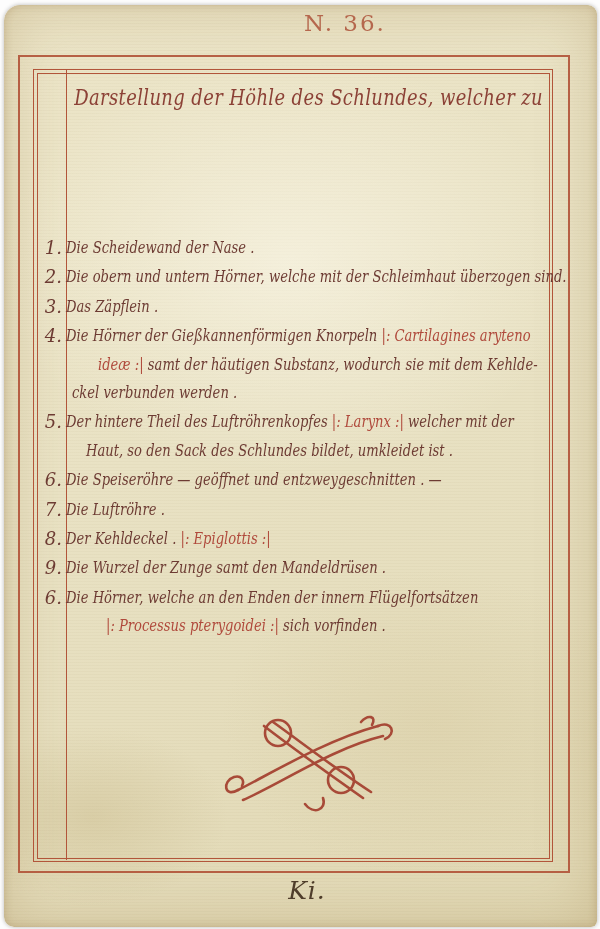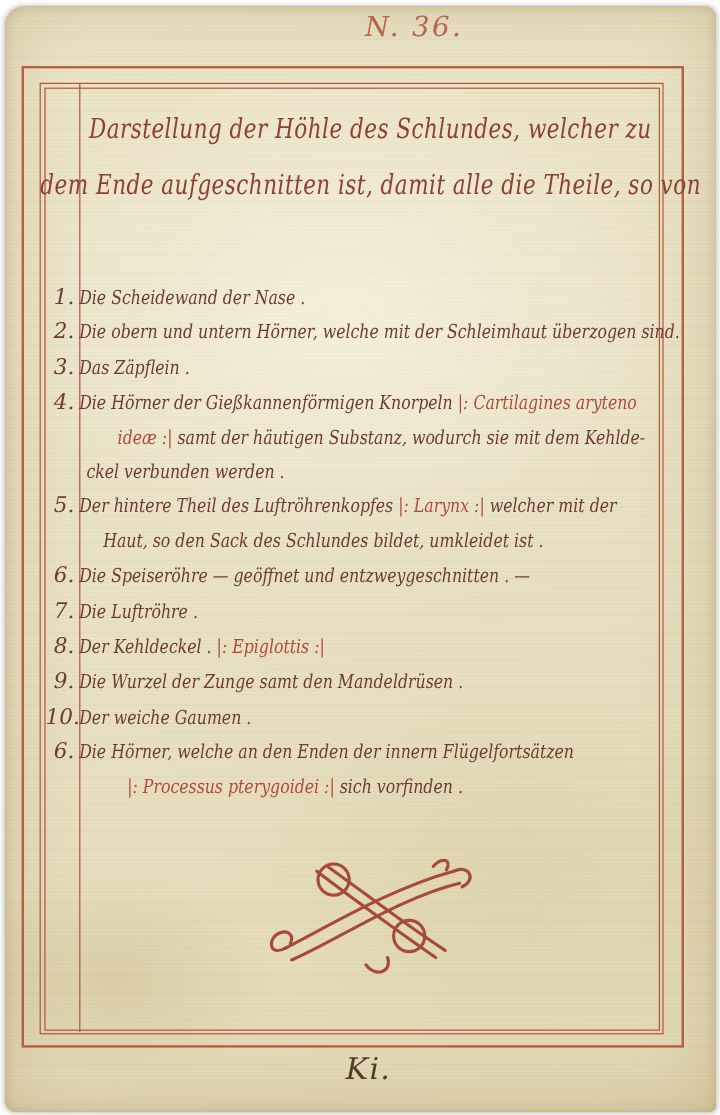--- a/index.html
+++ b/index.html
@@ -17,39 +17,39 @@
       radial-gradient(ellipse 180px 120px at 15% 88%, rgba(190,172,120,0.30), rgba(190,172,120,0) 75%),
       repeating-linear-gradient(180deg, rgba(130,110,60,0.04) 0 1px, rgba(0,0,0,0) 1px 3px),
       linear-gradient(160deg,#ece5c8 0%,#e9e2c4 45%,#e1d8b4 100%);
     box-shadow:
       0 0 4px rgba(0,0,0,0.28),
       inset 0 0 60px rgba(150,120,60,0.28),
       inset 0 0 9px rgba(140,110,60,0.32);
   }
   .page-num{
     position:absolute;top:10px;left:90px;width:510px;text-align:center;
-    font-style:italic;font-size:23px;letter-spacing:2px;color:#b5674d;
+    font-size:23px;letter-spacing:2px;color:#b5674d;
   }
   .outer-border{
     position:absolute;left:18px;top:55px;width:552px;height:818px;
     box-sizing:border-box;border:2px solid #b2553a;opacity:.92;
   }
   .inner-border{
     position:absolute;left:33px;top:69px;width:520px;height:793px;
     box-sizing:border-box;border:1.5px solid #b2553a;
   }
   .inner-border::after{
     content:"";position:absolute;inset:2.5px;border:1.3px solid #b2553a;
   }
   .col-rule{
     position:absolute;left:66px;top:70px;height:790px;width:0;
     border-left:1.5px solid #b2553a;
   }
   .title{position:absolute;left:70px;top:84px;width:478px;color:#8c4136;}
-  .title-line{height:47px;display:flex;justify-content:center;align-items:center;}
+  .title-line{height:47px;display:flex;justify-content:center;}
   .title-line span{
     font-style:italic;font-size:23px;white-space:nowrap;
     transform:scaleX(0.78);letter-spacing:0.5px;
   }
   .items{position:absolute;left:38px;top:234px;width:512px;color:#6d3b33;}
   .item{display:flex;margin-bottom:1px;}
   .num{
     width:24px;flex:none;text-align:right;font-style:italic;
     font-size:18px;line-height:28.4px;color:#6d3b33;
   }
@@ -78,23 +78,20 @@
 
 <div class="page-num">N. 36.</div>
 
 <div class="outer-border"></div>
 <div class="inner-border"></div>
 <div class="col-rule"></div>
 
 <div class="title">
   <div class="title-line">
       <span>Darstellung der Höhle des Schlundes, welcher zu</span>
-    </div>
-  <div class="title-line">
-      <span>dem Ende aufgeschnitten ist, damit alle die Theile, so von</span>
     </div>
 </div>
 
 <div class="items">
     <div class="item">
       <div class="num">1.</div>
       <div class="lines">
         <div class="line ind0"><span class="de">Die Scheidewand der Nase .</span></div>
       </div>
     </div>
@@ -143,26 +140,20 @@
         <div class="line ind0"><span class="de">Der Kehldeckel . </span><span class="la">|: Epiglottis :|</span></div>
       </div>
     </div>
     <div class="item">
       <div class="num">9.</div>
       <div class="lines">
         <div class="line ind0"><span class="de">Die Wurzel der Zunge samt den Mandeldrüsen .</span></div>
       </div>
     </div>
     <div class="item">
-      <div class="num">10.</div>
-      <div class="lines">
-        <div class="line ind0"><span class="de">Der weiche Gaumen .</span></div>
-      </div>
-    </div>
-    <div class="item">
       <div class="num">6.</div>
       <div class="lines">
         <div class="line ind0"><span class="de">Die Hörner, welche an den Enden der innern Flügelfortsätzen</span></div>
         <div class="line ind4"><span class="la">|: Processus pterygoidei :|</span><span class="de"> sich vorfinden .</span></div>
       </div>
     </div>
   </div>
 
 <svg class="flourish" viewBox="0 0 178 104" fill="none" xmlns="http://www.w3.org/2000/svg">
   <g stroke="#a84a38" stroke-width="2.6" stroke-linecap="round" fill="none">

